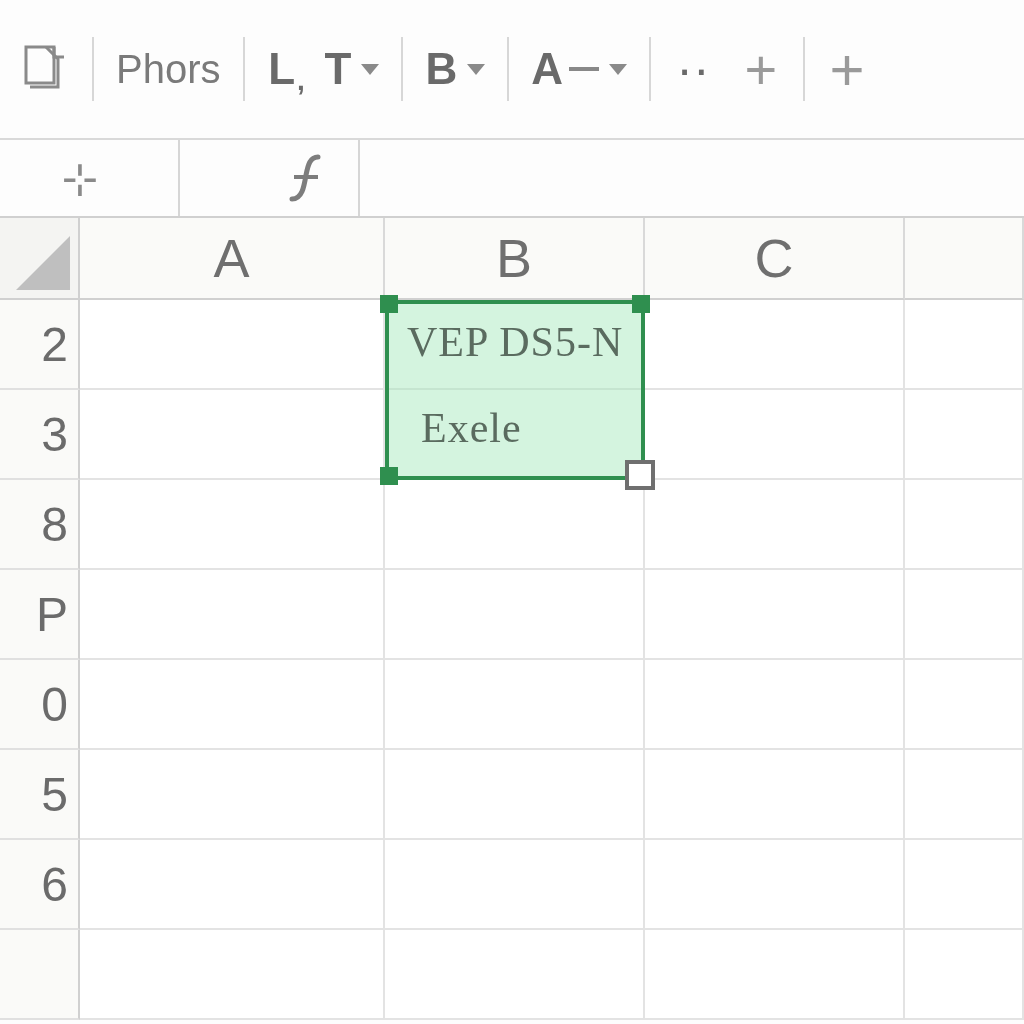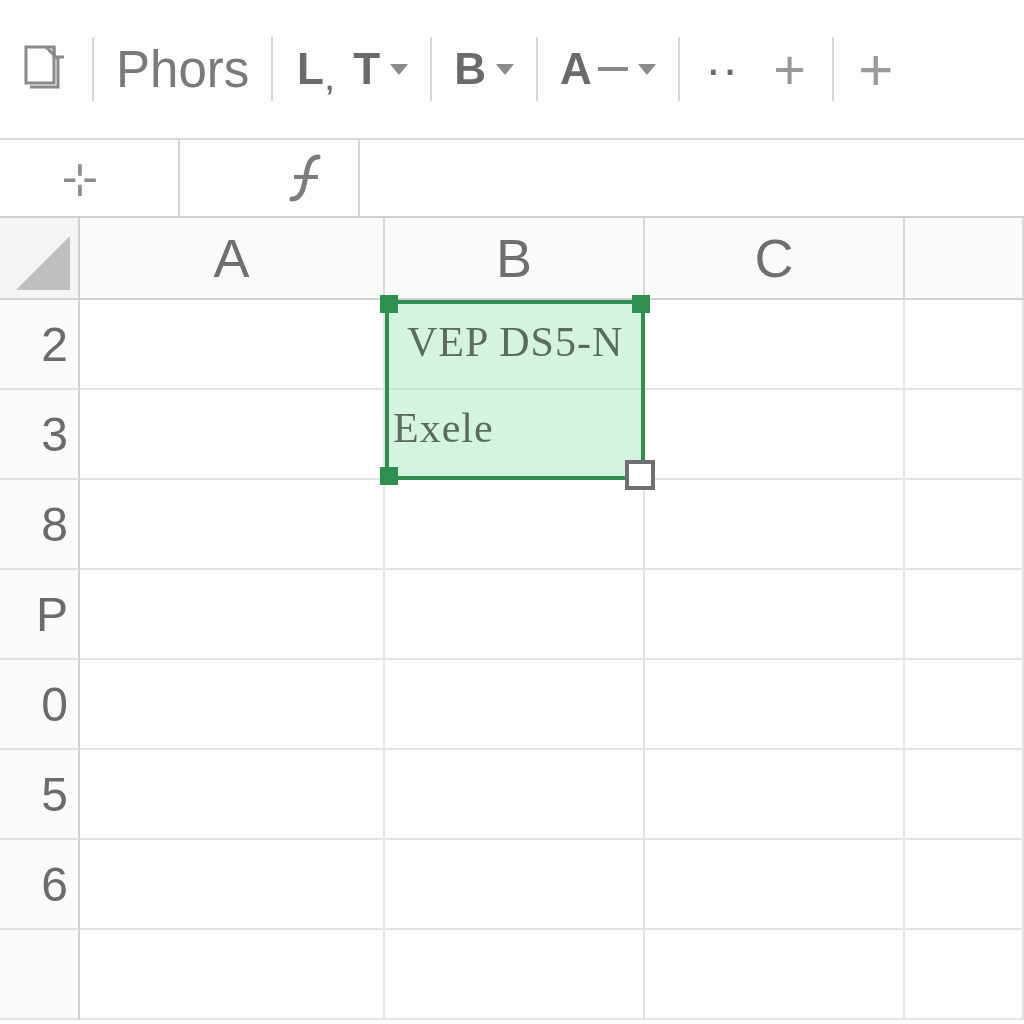--- a/index.html
+++ b/index.html
@@ -37,21 +37,21 @@
   .tb-btn {
     display: flex;
     align-items: center;
     justify-content: center;
     height: 64px;
     min-width: 40px;
     color: #6a6a6a;
     font-size: 44px;
     cursor: pointer;
   }
-  .tb-btn.label { font-size: 51px; color:#7a7a7a; }
+  .tb-btn.label { font-size: 40px; color:#7a7a7a; }
   .tb-btn svg { display:block; }
   .dd-caret {
     width:0;height:0;
     border-left:9px solid transparent;
     border-right:9px solid transparent;
     border-top:11px solid #8a8a8a;
     margin-left:10px;
   }
   .thin-dash{
     width:30px;height:4px;background:#888;
@@ -142,21 +142,21 @@
     font-family:Liberation Serif, serif;
   }
   .sel-text{
     position:absolute;
     font-size:42px;
     color:#5a6b5f;
     font-weight:500;
     letter-spacing:1px;
   }
   .sel-text.t1{left:18px;top:14px;}
-  .sel-text.t2{left:4px;top:100px;text-align:center;}
+  .sel-text.t2{left:32px;top:100px;text-align:center;}
   .sel-handle{
     position:absolute;width:18px;height:18px;background:#2f8f4f;
   }
   .sel-handle.tl{left:-9px;top:-9px;}
   .sel-handle.tr{right:-9px;top:-9px;}
   .sel-handle.bl{left:-9px;bottom:-9px;}
   .fill-handle{
     position:absolute;right:-14px;bottom:-14px;
     width:30px;height:30px;border:4px solid #6f6f6f;background:#fff;
   }

